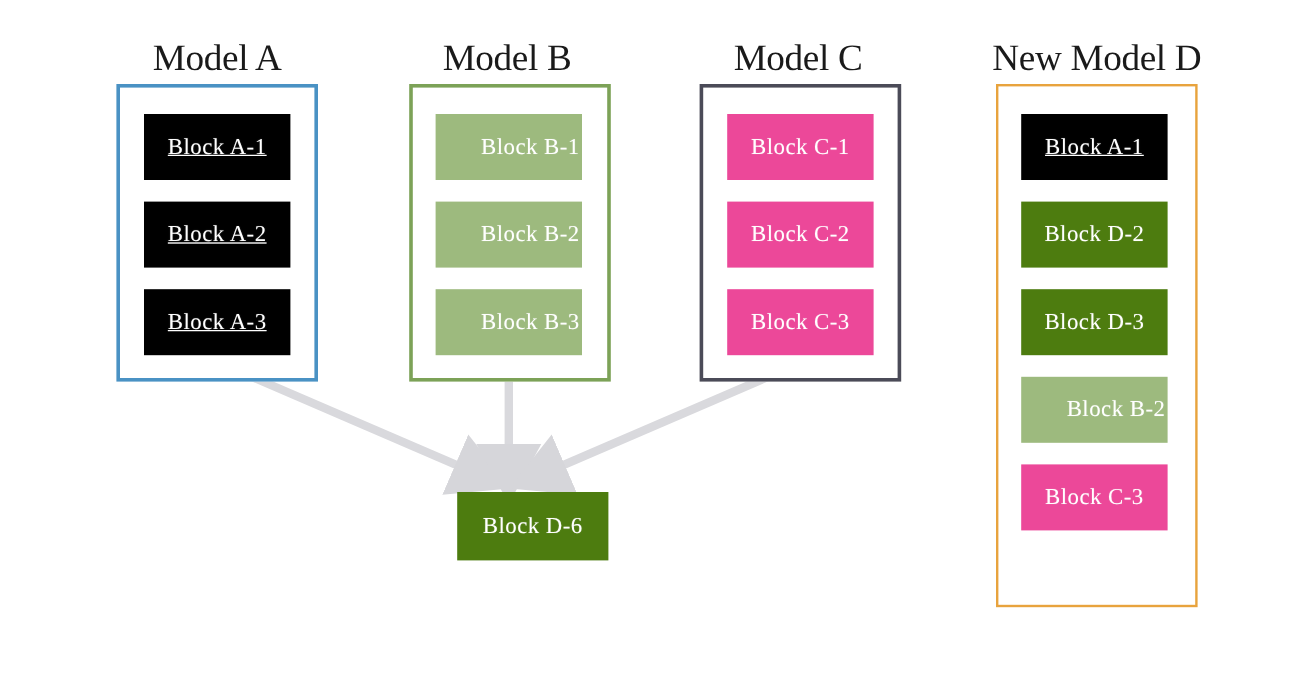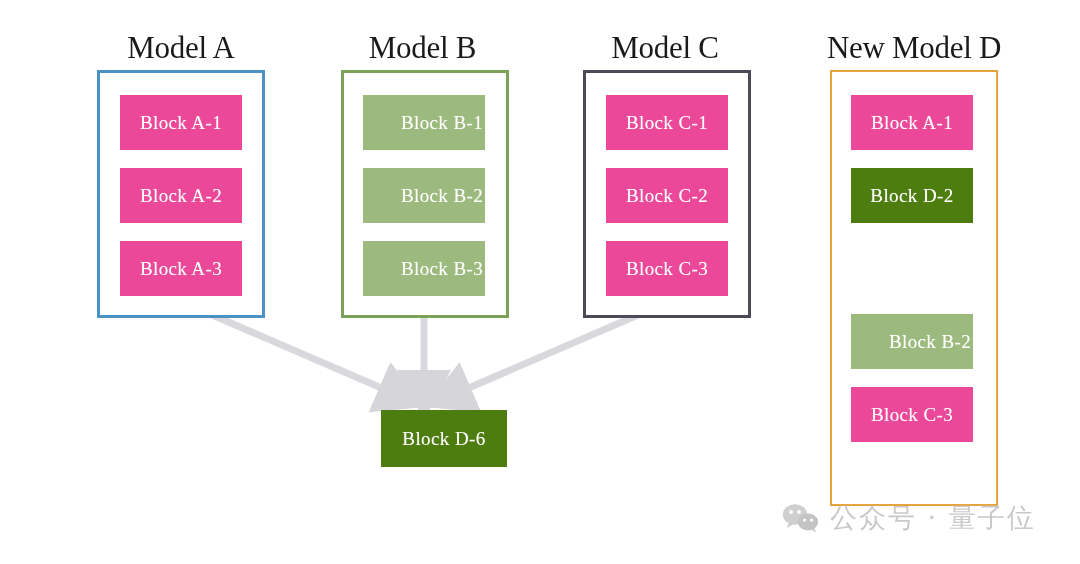--- a/index.html
+++ b/index.html
@@ -48,21 +48,21 @@
     display: flex;
     align-items: center;
     justify-content: center;
     font-family: "Liberation Serif", "DejaVu Serif", serif;
     font-size: 19px;
     color: #ffffff;
     letter-spacing: 0.4px;
     text-shadow: 0 0 1px rgba(255,255,255,0.35);
     white-space: nowrap;
   }
-  .blue   { background: #ec4899; }
+  .blue   { background: #000000; text-decoration: underline; }
   .green  { background: #9dba7e; padding-left: 36px; }
   .purple { background: #ec4899; }
   .orange { background: #4d7c0f; }
 
   
   #arrows {
     position: absolute;
     left: 0;
     top: 0;
     width: 1080px;
@@ -122,32 +122,20 @@
   <div class="block green" style="left:363px; top:241px; width:122px; height:55px;">Block B-3</div>
 
   <div class="model-frame frame-c" style="left:583px; top:70px; width:168px; height:248px;"></div>
   <div class="block purple" style="left:606px; top:95px; width:122px; height:55px;">Block C-1</div>
   <div class="block purple" style="left:606px; top:168px; width:122px; height:55px;">Block C-2</div>
   <div class="block purple" style="left:606px; top:241px; width:122px; height:55px;">Block C-3</div>
 
   <div class="model-frame frame-d" style="left:830px; top:70px; width:168px; height:436px;"></div>
   <div class="block blue" style="left:851px; top:95px; width:122px; height:55px;">Block A-1</div>
   <div class="block orange" style="left:851px; top:168px; width:122px; height:55px;">Block D-2</div>
+  <div class="block orange" style="left:851px; top:241px; width:122px; height:55px;">Block D-3</div>
   <div class="block green" style="left:851px; top:314px; width:122px; height:55px;">Block B-2</div>
   <div class="block purple" style="left:851px; top:387px; width:122px; height:55px;">Block C-3</div>
 
   <div class="block orange" style="left:361px; top:410px; width:126px; height:57px;margin-left:20px;">Block D-6</div>
 
-  <div id="watermark">
-    <svg width="38" height="30" viewBox="0 0 38 30" xmlns="http://www.w3.org/2000/svg">
-      <ellipse cx="13" cy="11.5" rx="12.2" ry="10.2" fill="#cfcfcf"></ellipse>
-      <path d="M7,19 L5,25 L11.5,21.2 Z" fill="#cfcfcf"></path>
-      <circle cx="9" cy="9" r="1.9" fill="#ffffff"></circle>
-      <circle cx="17" cy="9" r="1.9" fill="#ffffff"></circle>
-      <ellipse cx="26" cy="19" rx="10.2" ry="8.4" fill="#c4c4c4"></ellipse>
-      <path d="M31.5,25 L34.5,29.5 L29.5,26.8 Z" fill="#c4c4c4"></path>
-      <circle cx="22.5" cy="17" r="1.6" fill="#ffffff"></circle>
-      <circle cx="29.5" cy="17" r="1.6" fill="#ffffff"></circle>
-    </svg>
-    <span class="wm-text">公众号 · 量子位</span>
-  </div>
 
 </div>
 
 </body></html>

